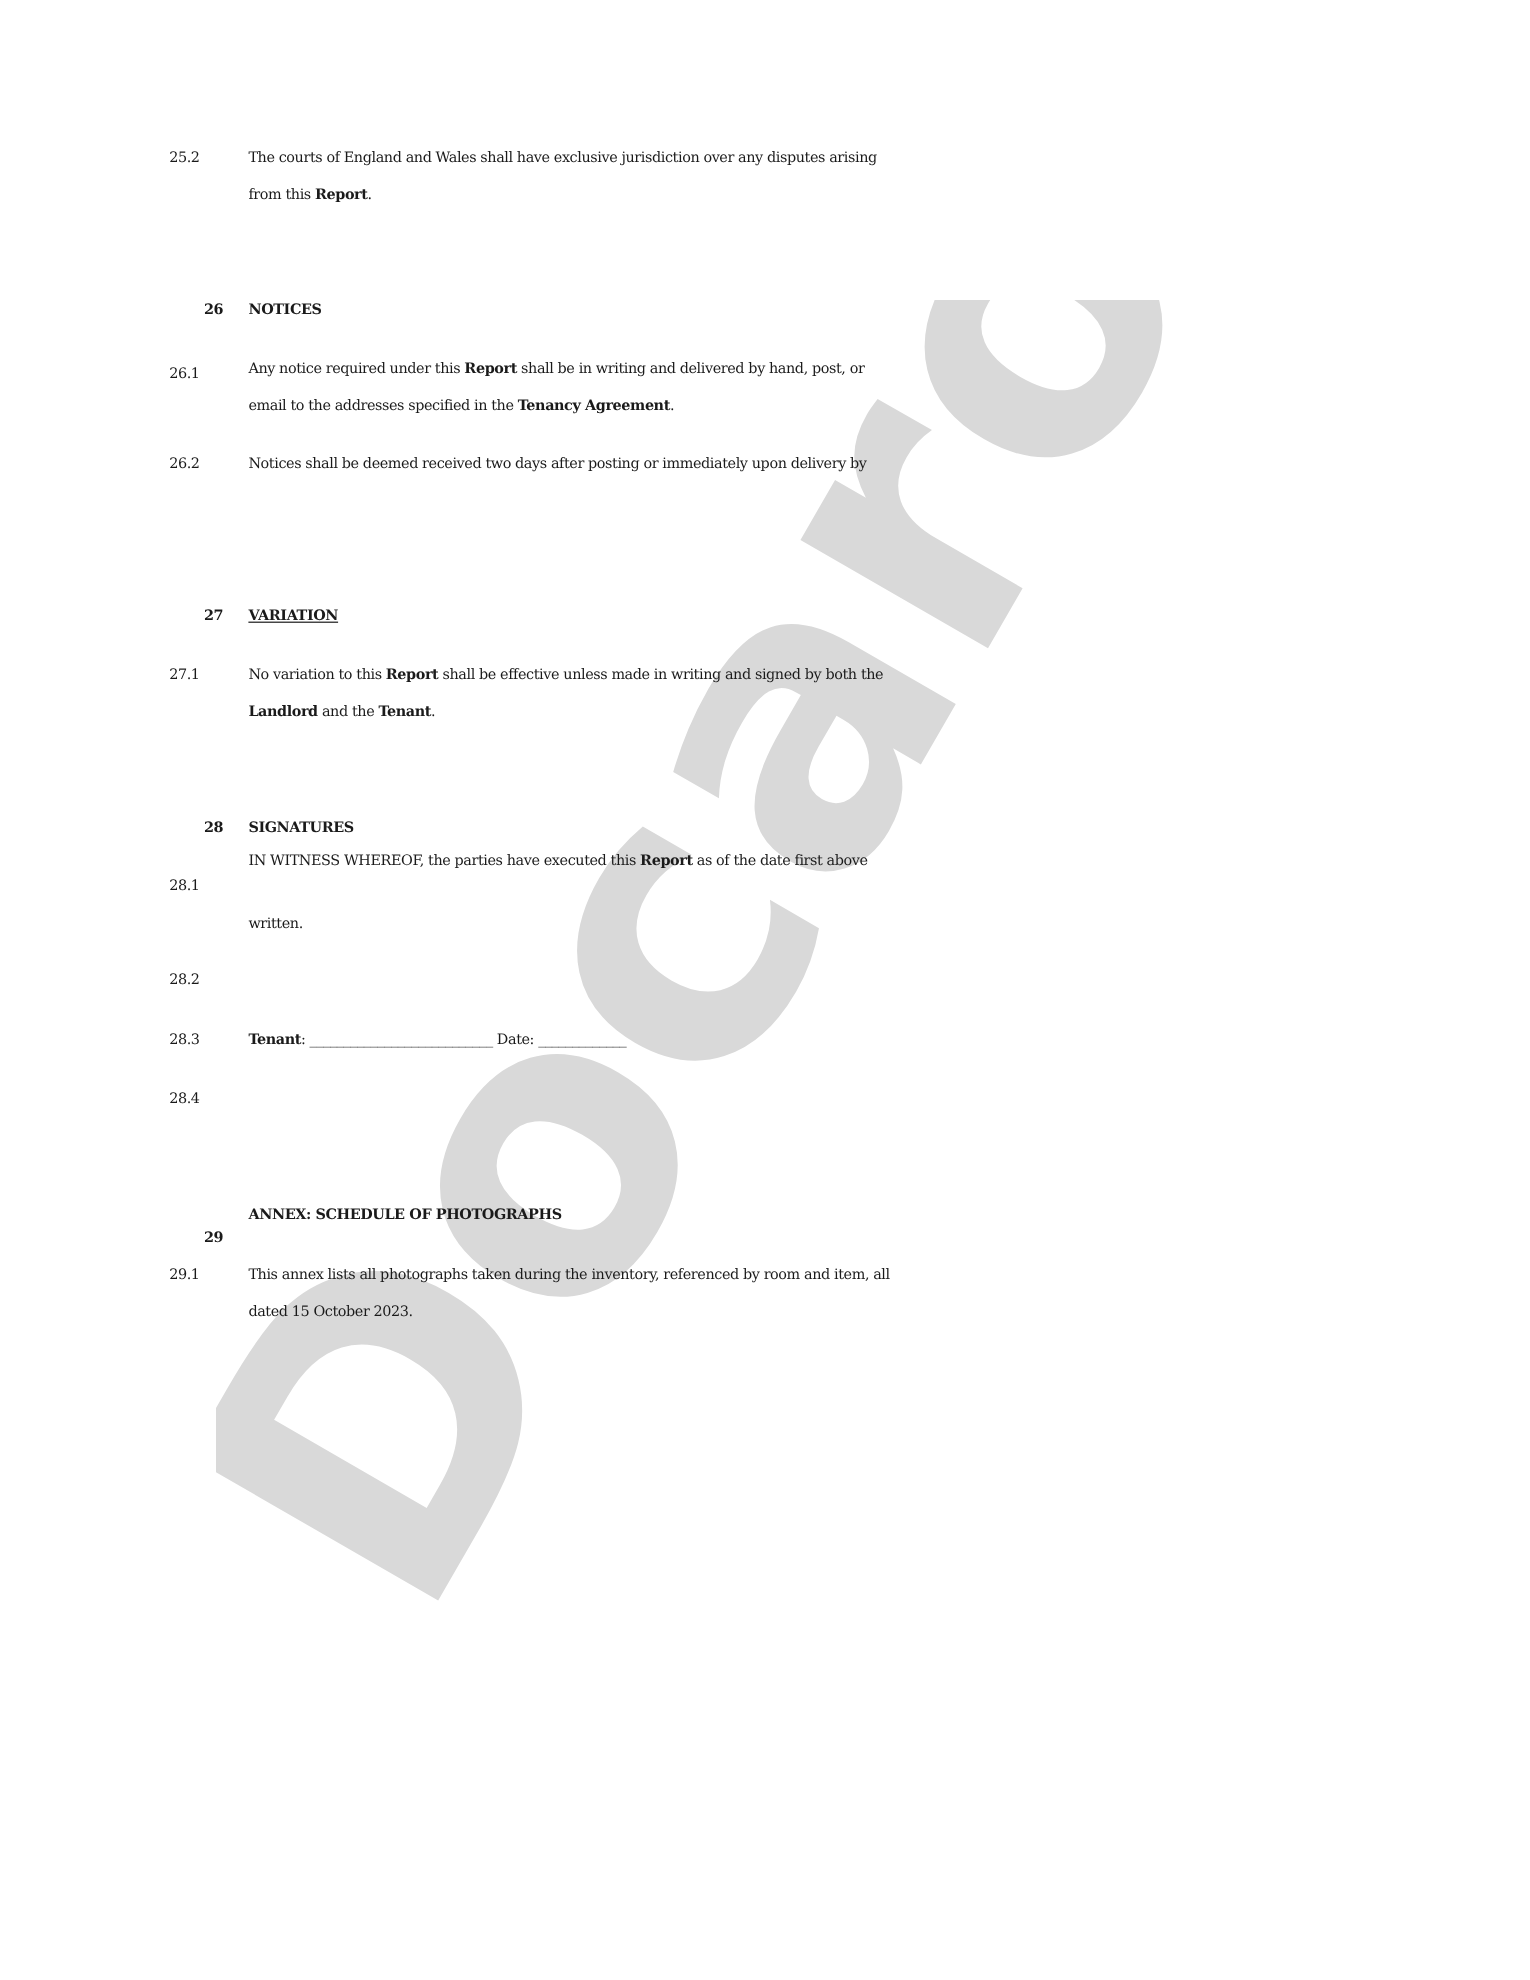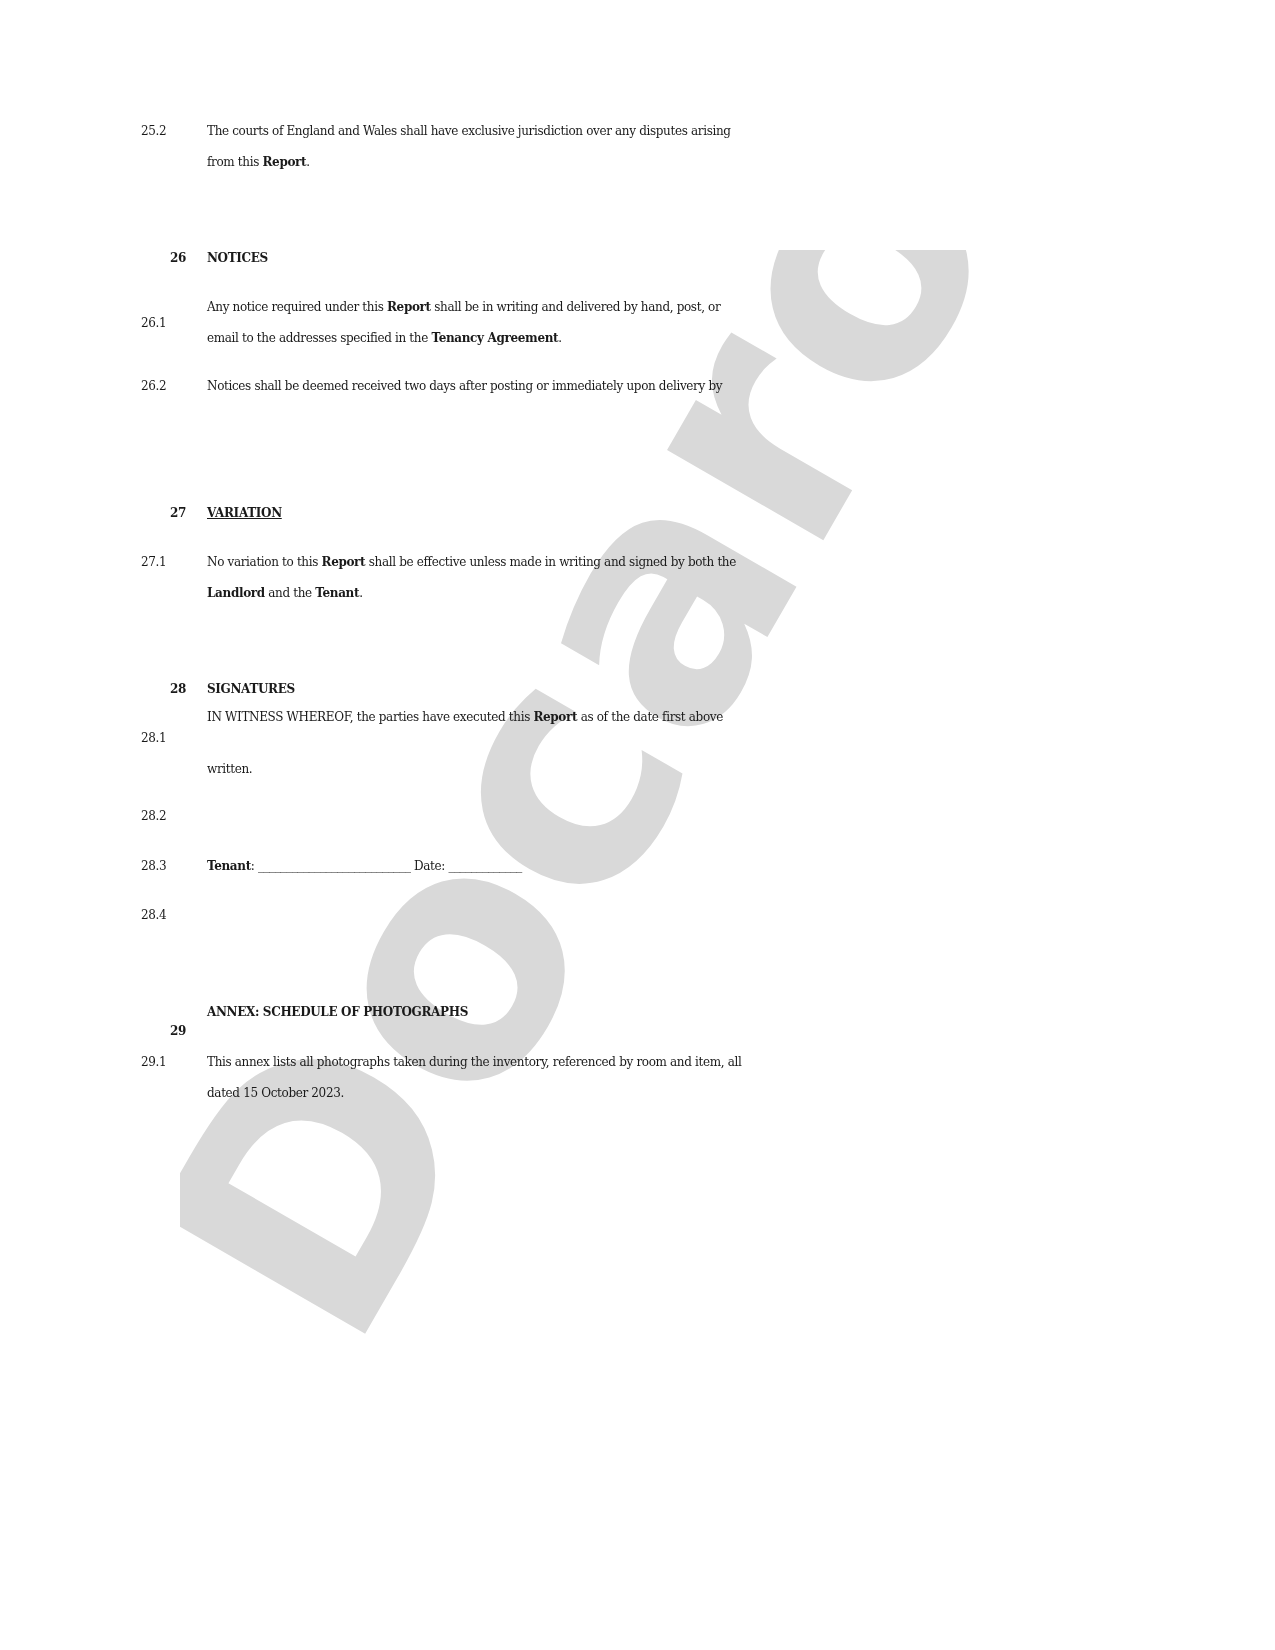--- a/index.html
+++ b/index.html
@@ -19,21 +19,21 @@
 
 <div class="page" id="page">
   <svg class="watermark" viewBox="0 0 1000 1200">
     <text id="wm" x="0" y="0" font-family="DejaVu Sans, sans-serif" font-weight="bold" font-size="330" fill="#d9d9d9" transform="translate(170,1110) rotate(-60)">Docaro.ai</text>
   </svg>
 <div class="line num" style="top: 116px;">25.2</div>
     <div class="line text" style="top: 116px;"><span>The courts of England and Wales shall have exclusive jurisdiction over any disputes arising</span></div>
     <div class="line text" style="top: 147px;"><span>from this </span><b>Report</b><span>.</span></div>
     <div class="line heading-num" style="top: 243px;">26</div>
     <div class="line text heading-text" style="top: 243px;">NOTICES</div>
-    <div class="line num" style="top: 308px;">26.1</div>
+    <div class="line num" style="top: 296px;">26.1</div>
     <div class="line text" style="top: 292px;"><span>Any notice required under this </span><b>Report</b><span> shall be in writing and delivered by hand, post, or</span></div>
     <div class="line text" style="top: 323px;"><span>email to the addresses specified in the </span><b>Tenancy Agreement</b><span>.</span></div>
     <div class="line num" style="top: 371px;">26.2</div>
     <div class="line text" style="top: 371px;"><span>Notices shall be deemed received two days after posting or immediately upon delivery by</span></div>
     <div class="line heading-num" style="top: 498px;">27</div>
     <div class="line text heading-text" style="top: 498px; text-decoration: underline;">VARIATION</div>
     <div class="line num" style="top: 547px;">27.1</div>
     <div class="line text" style="top: 547px;"><span>No variation to this </span><b>Report</b><span> shall be effective unless made in writing and signed by both the</span></div>
     <div class="line text" style="top: 578px;"><b>Landlord</b><span> and the </span><b>Tenant</b><span>.</span></div>
     <div class="line heading-num" style="top: 674px;">28</div>

